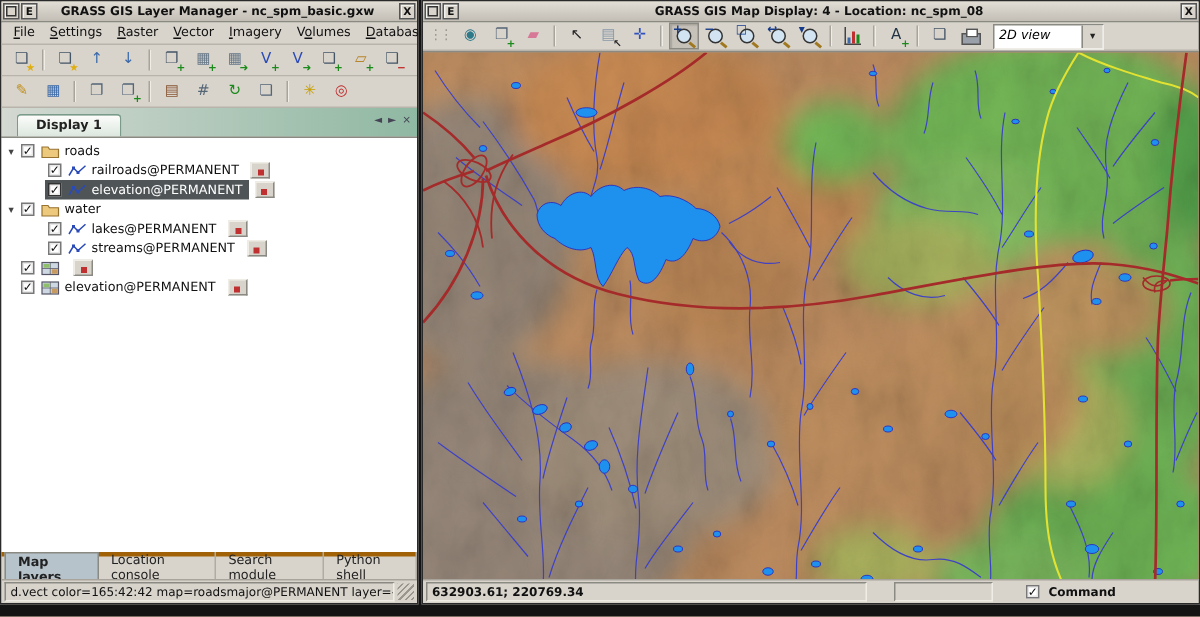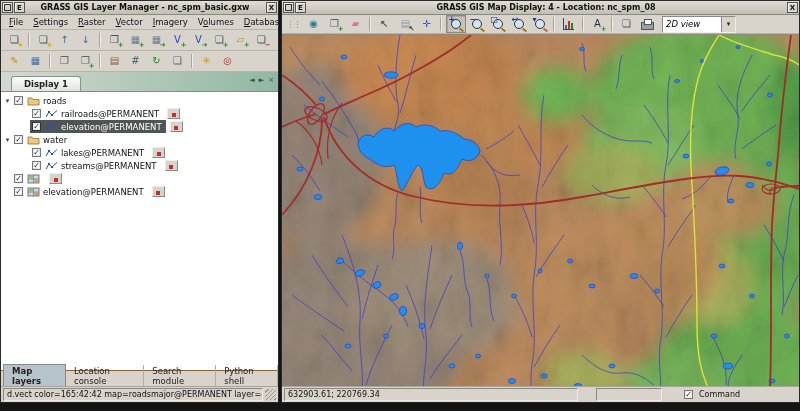--- a/index.html
+++ b/index.html
@@ -63,38 +63,38 @@
   .chk{width:9px;height:9px;border:1px solid #777;background:#fff;box-shadow:inset 0 0 0 1px #e8e8e8;
        font-size:8px;line-height:8px;text-align:center;color:#111;margin-right:3px;box-sizing:border-box;}
   .rowline.sel .chk{border-color:#333;}
   .ticon{width:14px;height:11px;margin-right:3px;display:inline-flex;align-items:center;justify-content:center;}
   .tlabel{padding-right:2px;}
   .optbtn{width:13px;height:11px;border:1px solid;border-color:#f0ede6 #8a8a82 #8a8a82 #f0ede6;background:#d8d4cc;
           margin-left:4px;display:inline-flex;align-items:flex-end;justify-content:center;box-sizing:border-box;}
   .optbtn i{display:block;width:4px;height:4px;background:#c03030;margin-bottom:1px;}
 
   
-  .lmtabs{height:15px;flex:0 0 15px;background:#d8d4cc;border-top:1px solid #a16207;display:flex;align-items:flex-end;
+  .lmtabs{height:15px;flex:0 0 15px;background:#d8d4cc;border-top:3px solid #a16207;display:flex;align-items:center;
           font-size:8.5px;color:#222;padding-left:2px;}
   .lmtab{padding:1px 8px 0 8px;border-right:1px solid #b0aca4;display:flex;align-items:center;}
   .lmtab.active{background:#b7c3cb;font-weight:bold;border:1px solid #8a8a82;border-bottom:none;}
 
   
   .statusbar{height:15px;flex:0 0 15px;background:#d8d4cc;border-top:1px solid #a8a49c;display:flex;align-items:center;
              font-size:8px;color:#111;padding:0 2px;}
   .statusfield{flex:1;height:11px;border:1px solid;border-color:#8a8a82 #f0ede6 #f0ede6 #8a8a82;
                display:flex;align-items:center;padding:0 3px;overflow:hidden;white-space:nowrap;}
   .gripcorner{width:11px;height:11px;background:
       repeating-linear-gradient(135deg,transparent 0 2px,#9a968e 2px 3px);margin-left:2px;}
 
   
   .mdtoolbar{height:18px;flex:0 0 18px;}
   .mapview{flex:1;position:relative;background:#c49163;overflow:hidden;border-top:1px solid #8a8a82;}
   .mapview svg{display:block;}
-  .mdstatus{gap:18px;}
+  .mdstatus{gap:18px;font-weight:bold;}
   .coordsfield{flex:1;max-width:286px;}
   .combo{width:106px;height:13px;border:1px solid;border-color:#8a8a82 #f0ede6 #f0ede6 #8a8a82;background:#d8d4cc;
          display:flex;align-items:center;font-size:8px;}
   .combo .val{flex:1;padding-left:3px;}
   .spin{width:11px;height:100%;border-left:1px solid #a8a49c;display:flex;flex-direction:column;align-items:center;justify-content:center;
         font-size:5px;line-height:4px;color:#333;background:#d0ccc4;}
   .progressfield{width:58px;flex:none;}
   .renderbox{display:flex;align-items:center;gap:3px;padding:0 4px;font-size:8px;}
   .dropdown{width:72px;height:15px;background:#fff;border:1px solid;border-color:#8a8a82 #f0ede6 #f0ede6 #8a8a82;
             display:flex;align-items:center;font-size:8.5px;margin-left:4px;font-style:italic;}

